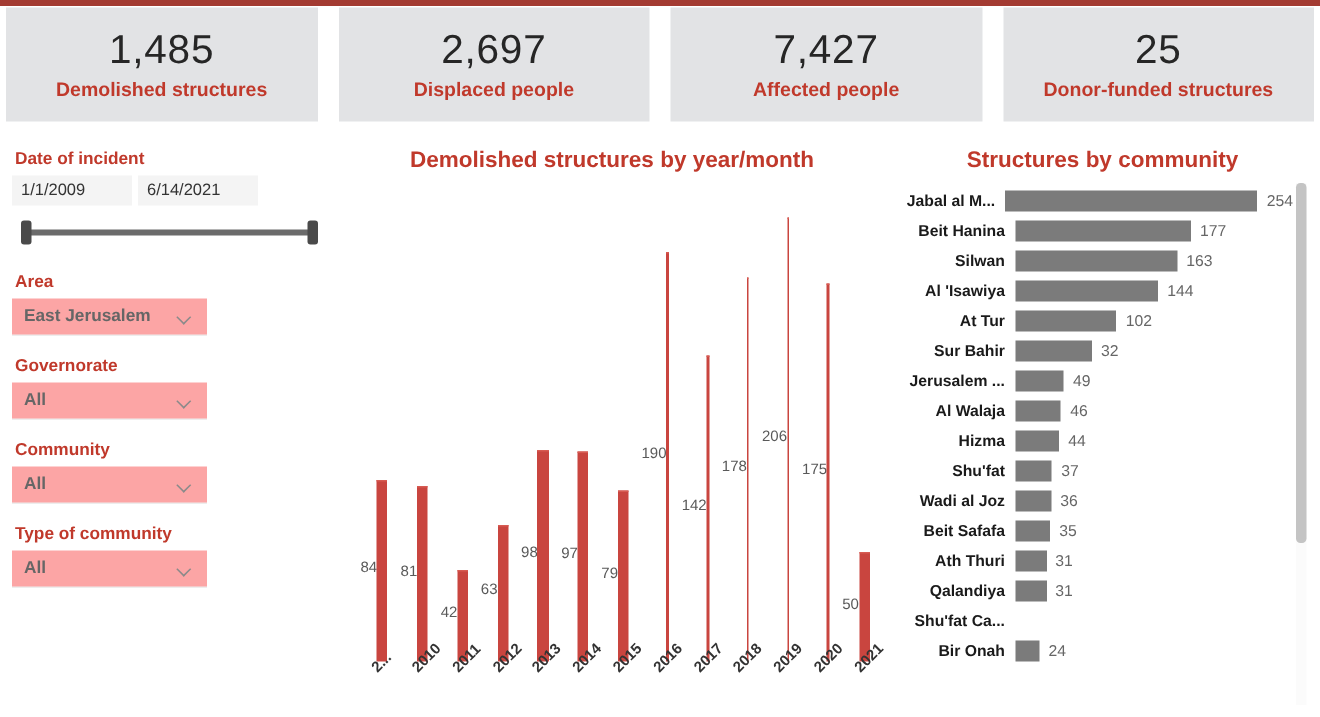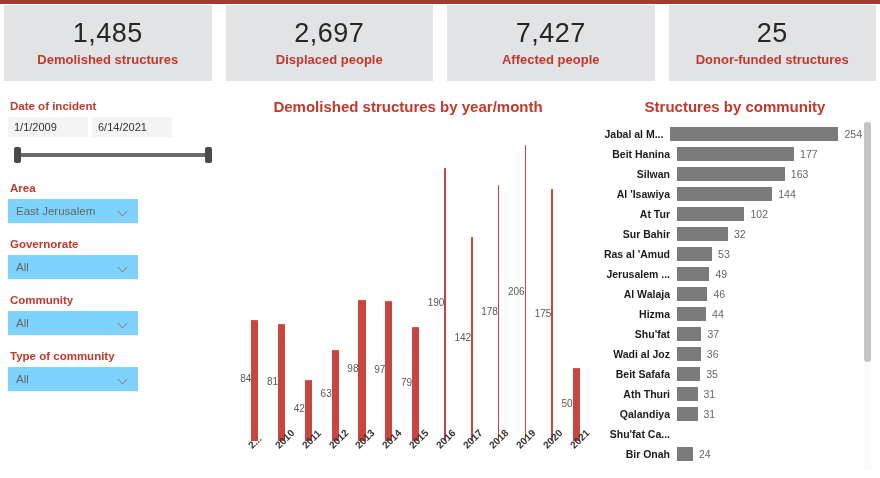--- a/index.html
+++ b/index.html
@@ -99,29 +99,30 @@
     top: 1px;
     width: 7px; height: 16px;
     background: #4a4a4a;
     border-radius: 2px;
   }
   .slider-handle.left { left: 2px; }
   .slider-handle.right { right: 2px; }
 
   .filter-block { margin-bottom: 14px; }
   .dropdown {
-    background: #7dd3fc;
+    background: #fca5a5;
     height: 25px;
     display: flex;
     align-items: center;
     justify-content: space-between;
     padding: 0 9px 0 8px;
     box-sizing: border-box;
     width: 130px;
     border-bottom: 1px solid #ededed;
+    font-weight: bold;
   }
   .dropdown-value {
     font-size: 11.5px;
     color: #666;
   }
   .chevron {
     width: 11px; height: 11px;
     position: relative;
   }
   .chevron::before {
@@ -426,27 +427,20 @@
         </div>
       </div>
       <div class="hbar-row">
         <div class="hbar-name">Sur Bahir</div>
         <div class="hbar-wrap">
           <div class="hbar" style="width: 50.9291px;"></div>
           <div class="hbar-value">32</div>
         </div>
       </div>
       <div class="hbar-row">
-        <div class="hbar-name">Ras al 'Amud</div>
-        <div class="hbar-wrap">
-          <div class="hbar" style="width: 35.0551px;"></div>
-          <div class="hbar-value">53</div>
-        </div>
-      </div>
-      <div class="hbar-row">
         <div class="hbar-name">Jerusalem ...</div>
         <div class="hbar-wrap">
           <div class="hbar" style="width: 32.4094px;"></div>
           <div class="hbar-value">49</div>
         </div>
       </div>
       <div class="hbar-row">
         <div class="hbar-name">Al Walaja</div>
         <div class="hbar-wrap">
           <div class="hbar" style="width: 30.4252px;"></div>

